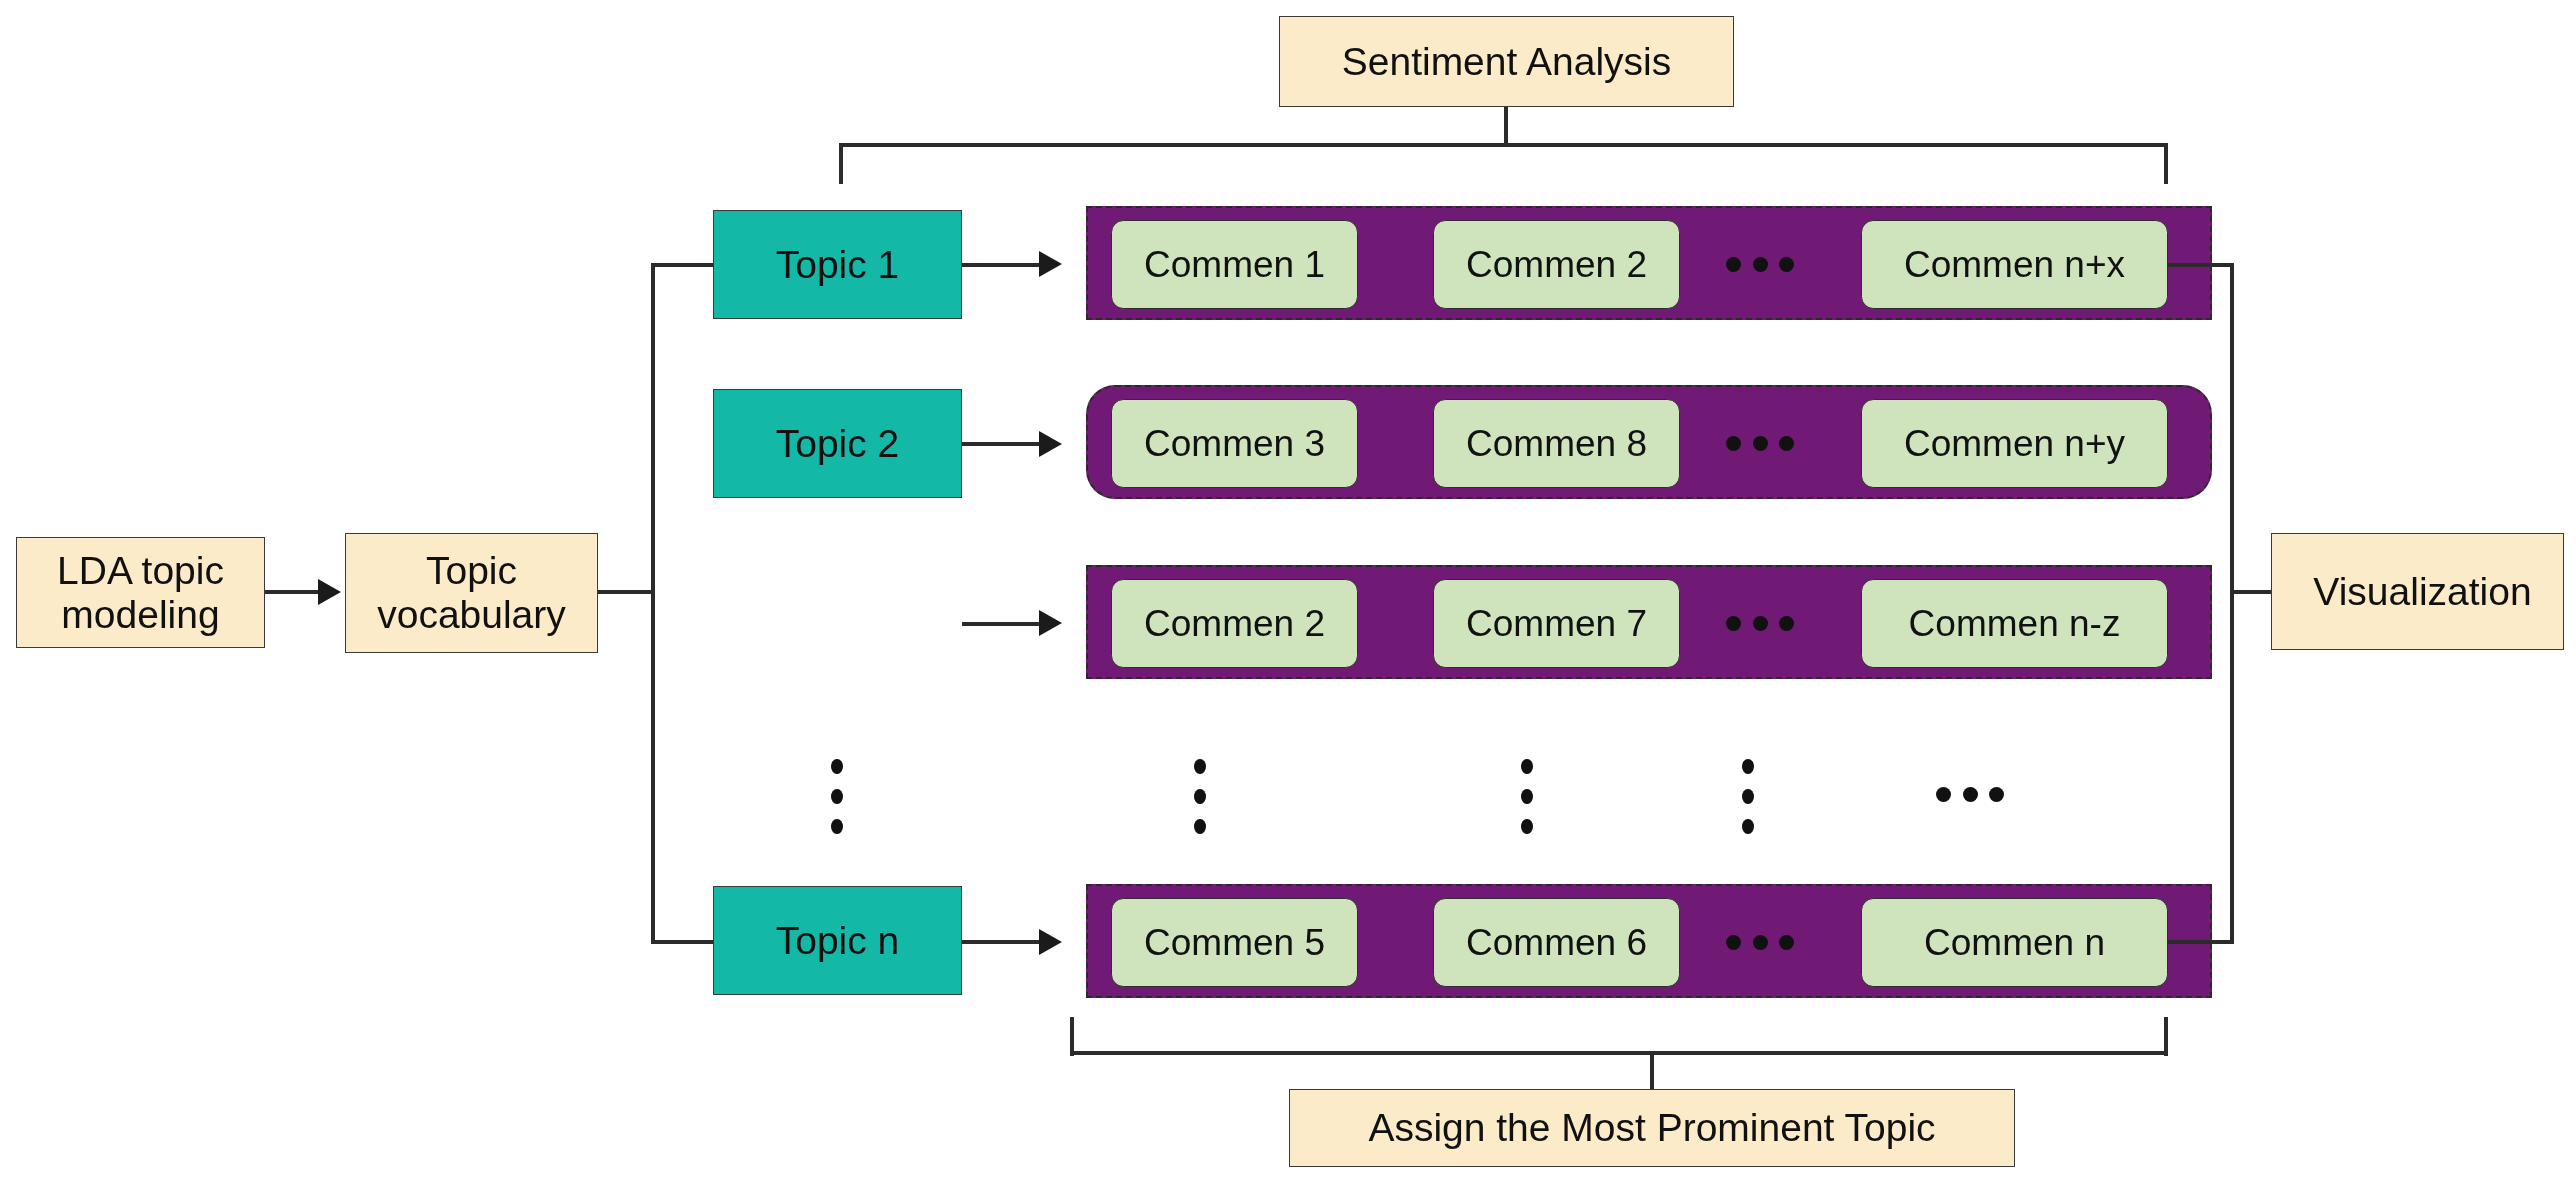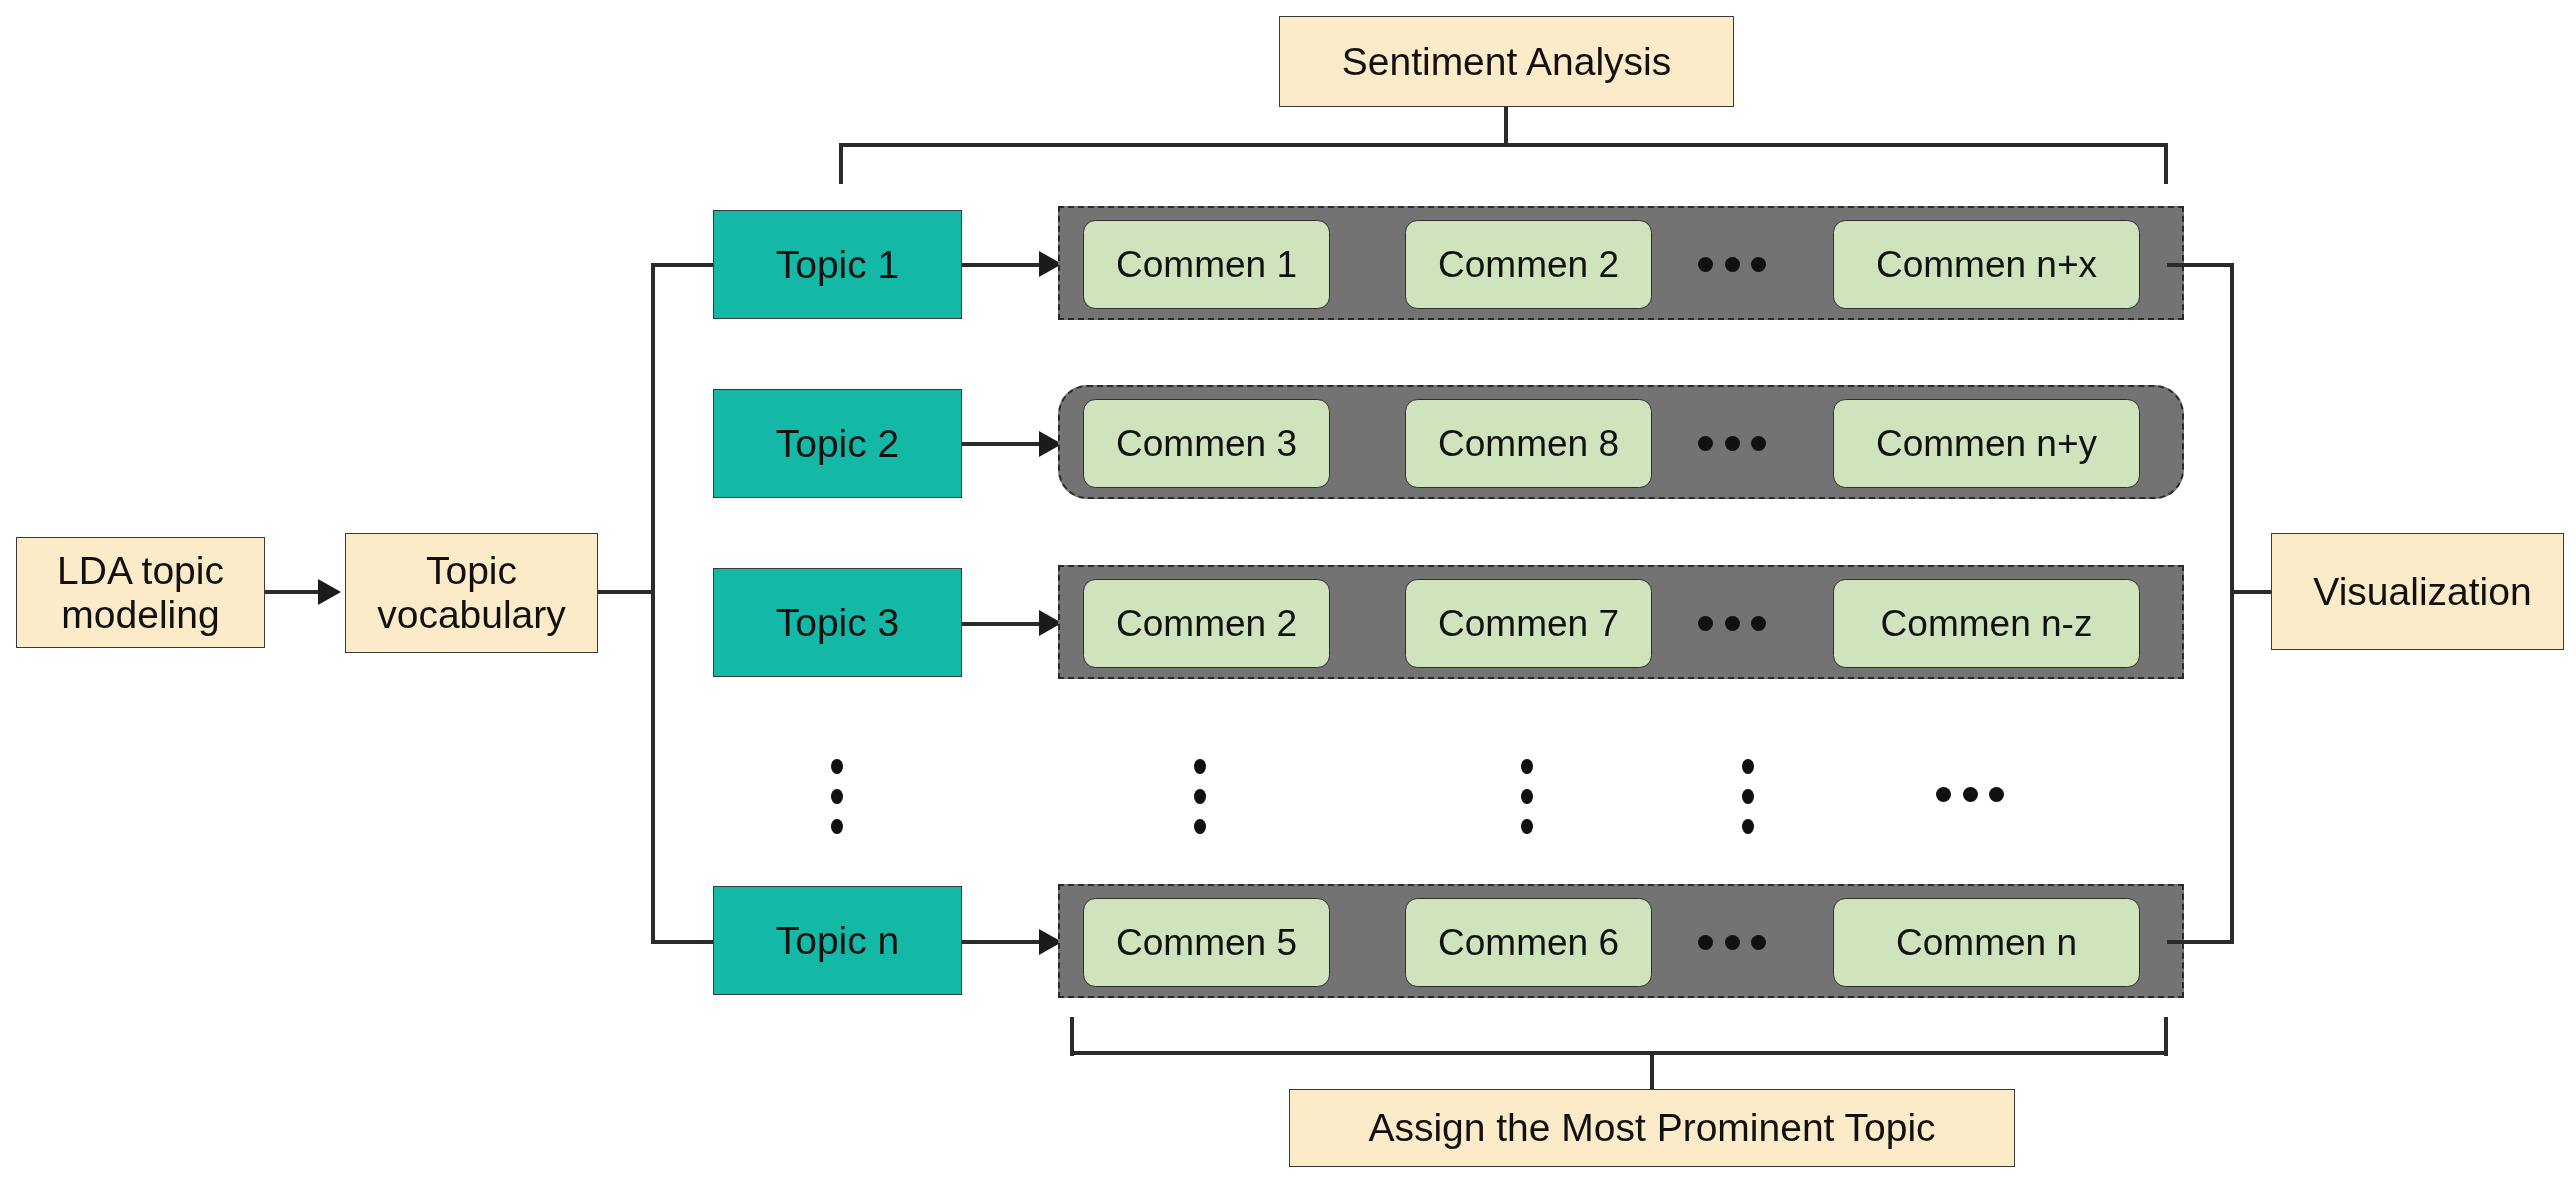--- a/index.html
+++ b/index.html
@@ -41,22 +41,23 @@
   .box-ivory {
     background: #14b8a6;
     border: 1.8px solid #3a3a3a;
     font-size: 39px;
   }
 
   
   .row-group {
     position: absolute;
     box-sizing: border-box;
-    background: #737373;
+    background: #701a75;
     border: 2.7px dashed #2a2a2a;
+    margin-left: 28px;
   }
 
   
   .chip-green {
     position: absolute;
     box-sizing: border-box;
     background: #cfe3bd;
     border: 1.8px solid #2d2d2d;
     border-radius: 12.4px;
     display: flex;
@@ -141,23 +142,20 @@
   <div class="hline" style="left:651px; top:263px; width:65px;"></div>
 
   <div class="hline" style="left:651px; top:940px; width:65px;"></div>
 
   <div class="node box-ivory" style="left:713px; top:210px; width:249px; height:109px;">
     <span>Topic 1</span>
   </div>
   <div class="node box-ivory" style="left:713px; top:389px; width:249px; height:109px;">
     <span>Topic 2</span>
   </div>
-  <div class="node box-ivory" style="left:713px; top:568px; width:249px; height:109px;">
-    <span>Topic 3</span>
-  </div>
   <div class="node box-ivory" style="left:713px; top:886px; width:249px; height:109px;">
     <span>Topic n</span>
   </div>
 
   <div class="hline" style="left:962px; top:263px; width:82px;"></div>
   <div class="arrowhead" style="left:1039px; top:251px;"></div>
 
   <div class="hline" style="left:962px; top:442px; width:82px;"></div>
   <div class="arrowhead" style="left:1039px; top:431px;"></div>
 

